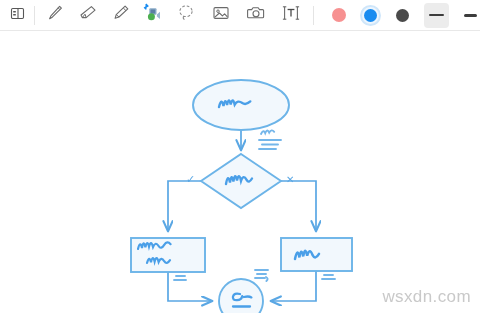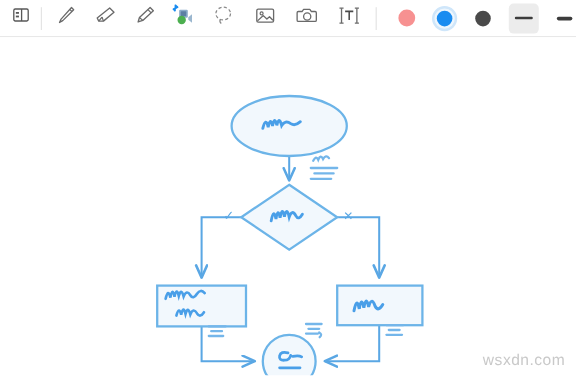--- a/index.html
+++ b/index.html
@@ -46,21 +46,21 @@
 
   
   #canvas{
     position:absolute;left:0;top:31px;width:480px;height:282px;
     background:#ffffff;
   }
   #svg{position:absolute;left:0;top:0;}
 
   #watermark{
     position:absolute;right:9px;bottom:6px;
-    font-size:13px;color:#c9c9c9;letter-spacing:.4px;
+    font-size:17px;color:#c9c9c9;letter-spacing:.4px;
     font-family:"Liberation Sans",sans-serif;
     user-select:none;
   }
 </style>
 </head>
 <body>
 
 <div id="app">
 
   <div id="toolbar">

